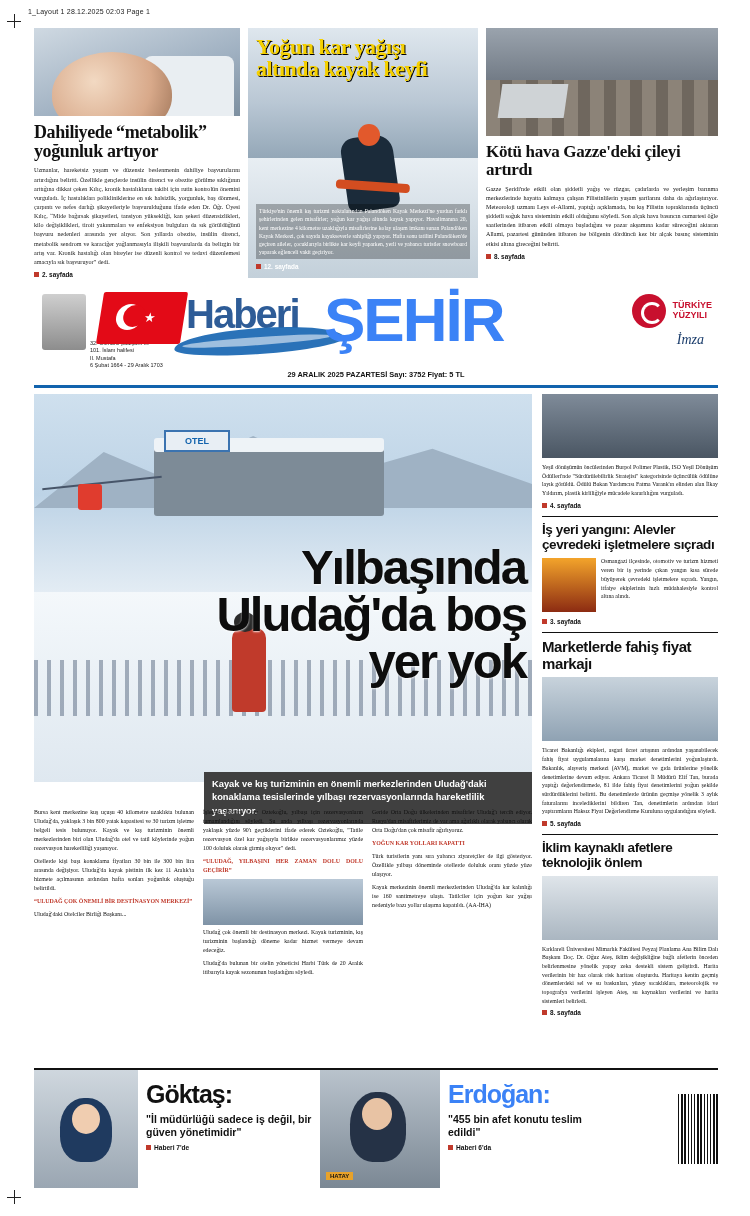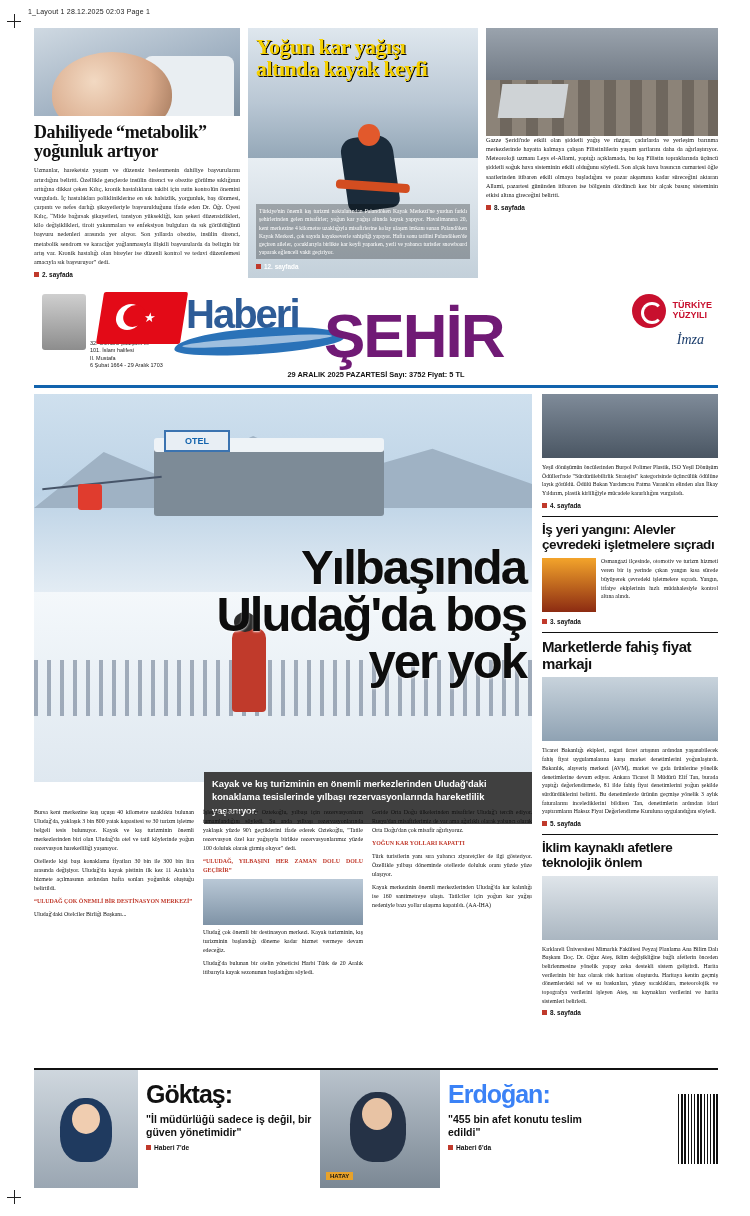--- a/index.html
+++ b/index.html
@@ -40,21 +40,21 @@
   
   .masthead{position:absolute;left:0;right:0;top:288px;height:100px;}
   .mh-inner{position:absolute;left:34px;right:32px;top:0;height:96px;}
   .flag{position:absolute;left:66px;top:4px;width:84px;height:52px;background:#e30a17;transform:skewX(-9deg);border-radius:2px;}
   .flag .moon{position:absolute;left:16px;top:12px;width:26px;height:26px;border-radius:50%;background:#fff;}
   .flag .moon2{position:absolute;left:23px;top:13px;width:22px;height:22px;border-radius:50%;background:#e30a17;}
   .flag .star{position:absolute;left:44px;top:19px;color:#fff;font-size:13px;line-height:13px;}
   .bursa{position:absolute;left:152px;top:4px;font-family:"Liberation Sans",sans-serif;font-size:40px;font-weight:bold;color:#1d4f8f;letter-spacing:-2px;opacity:.92;}
   .swoosh{position:absolute;left:140px;top:40px;width:170px;height:26px;background:#1f6bb5;border-radius:50%/60% 60% 40% 40%;transform:rotate(-4deg);opacity:.95;}
   .swoosh:after{content:"";position:absolute;left:8px;top:9px;width:150px;height:8px;background:#fff;border-radius:50%;opacity:.55;}
-  .sehir{position:absolute;left:290px;top:-4px;font-family:"Liberation Sans",sans-serif;font-size:62px;font-weight:bold;color:#701a75;letter-spacing:-2px;margin-top:16px;}
+  .sehir{position:absolute;left:290px;top:-4px;font-family:"Liberation Sans",sans-serif;font-size:62px;font-weight:bold;color:#3b82f6;letter-spacing:-2px;}
   .yuzyili{position:absolute;right:6px;top:6px;display:flex;align-items:center;gap:6px;}
   .yz-circle{width:34px;height:34px;border-radius:50%;background:#c8102e;position:relative;}
   .yz-circle:after{content:"";position:absolute;left:9px;top:8px;width:16px;height:16px;border-radius:50%;border:3px solid #fff;border-right-color:transparent;}
   .yz-text{font-family:"Liberation Sans",sans-serif;font-size:9px;font-weight:bold;color:#c8102e;line-height:1.1;}
   .portrait{position:absolute;left:8px;top:6px;width:44px;height:56px;background:linear-gradient(180deg,#cfcfcf,#8d8d8d);border-radius:3px;}
   .pcap{position:absolute;left:56px;top:52px;font-size:5.5px;line-height:1.35;font-family:"Liberation Sans",sans-serif;color:#222;}
   .sig{position:absolute;right:14px;top:44px;font-family:"Liberation Serif",serif;font-style:italic;font-size:14px;color:#1a3c6b;}
   .dateline{position:absolute;left:0;right:0;top:82px;text-align:center;font-family:"Liberation Sans",sans-serif;font-size:7.4px;font-weight:bold;color:#111;}
   .rulebar{position:absolute;left:34px;right:32px;top:385px;height:3px;background:#1263ad;}
 
@@ -146,20 +146,21 @@
         <p style="font-size:5.6px;line-height:1.45;color:#fff;text-align:justify;margin:0;background:rgba(0,0,0,.28);padding:3px;">Türkiye'nin önemli kış turizmi noktalarından Palandöken Kayak Merkezi'ne yurdun farklı şehirlerinden gelen misafirler; yoğun kar yağışı altında kayak yapıyor. Havalimanına 20, kent merkezine 4 kilometre uzaklığıyla misafirlerine kolay ulaşım imkanı sunan Palandöken Kayak Merkezi, çok sayıda kayakseverle sahipliği yapıyor. Hafta sonu tatilini Palandöken'de geçiren aileler, çocuklarıyla birlikte kar keyfi yaparken, yerli ve yabancı turistler snowboard yaparak eğlenceli vakit geçiriyor.</p>
         <div class="pageref" style="color:#fff;">
           <i></i>
           <span>12. sayfada</span>
         </div>
       </div>
     </div>
 
     <div class="tsC">
       <div class="ph"></div>
+      <h2>Kötü hava Gazze'deki çileyi artırdı</h2>
       <p>Gazze Şeridi'nde etkili olan şiddetli yağış ve rüzgar, çadırlarda ve yerleşim barınma merkezlerinde hayatta kalmaya çalışan Filistinlilerin yaşam şartlarını daha da ağırlaştırıyor. Meteoroloji uzmanı Leys el-Allami, yaptığı açıklamada, bu kış Filistin topraklarında üçüncü şiddetli soğuk hava sisteminin etkili olduğunu söyledi. Son alçak hava basıncın cumartesi öğle saatlerinden itibaren etkili olmaya başladığını ve pazar akşamına kadar süreceğini aktaran Allami, pazartesi gününden itibaren ise bölgenin dördüncü kez bir alçak basınç sisteminin etkisi altına gireceğini belirtti.</p>
       <div class="pageref">
         <i></i>
         <span>8. sayfada</span>
       </div>
     </div>
   </div>
 
   <div class="masthead">
     <div class="mh-inner">

